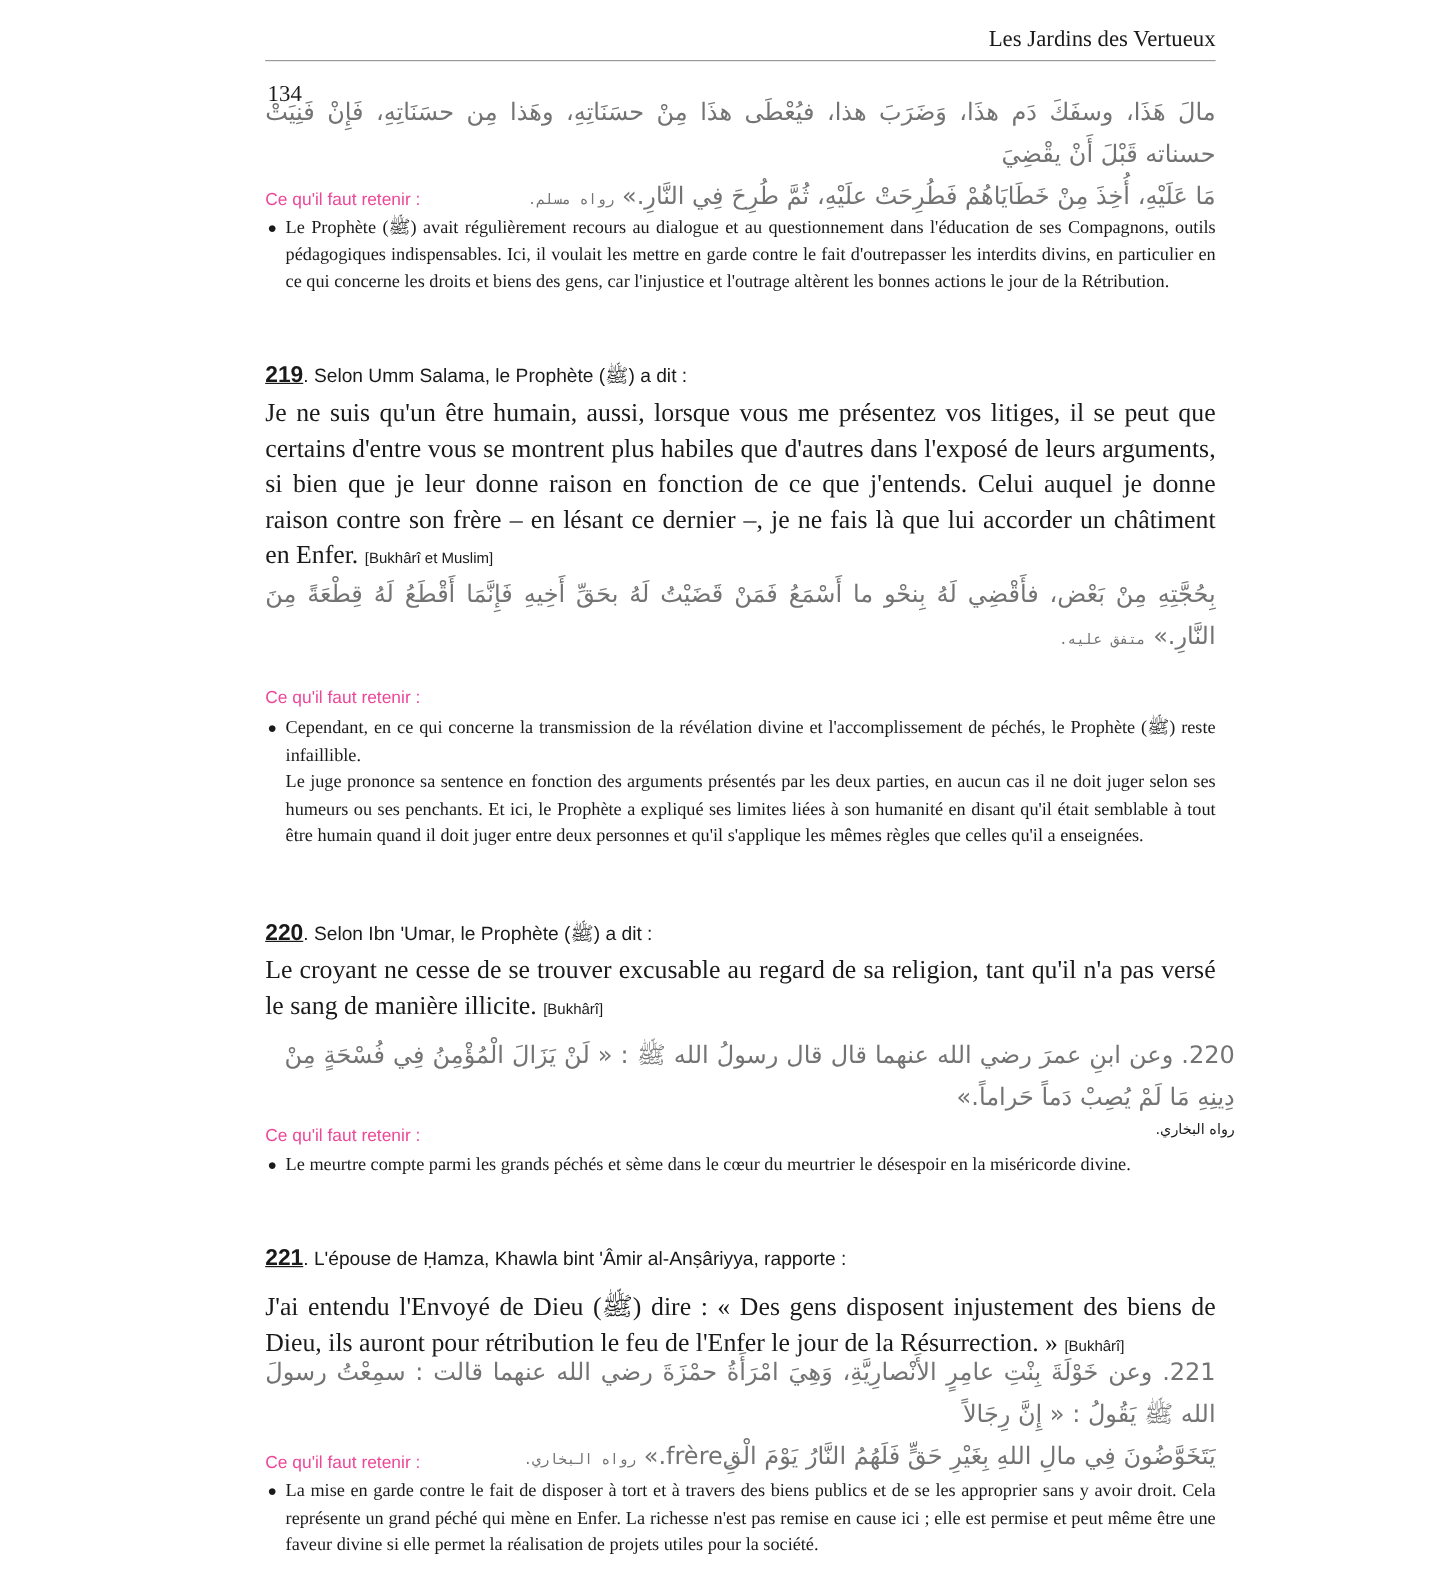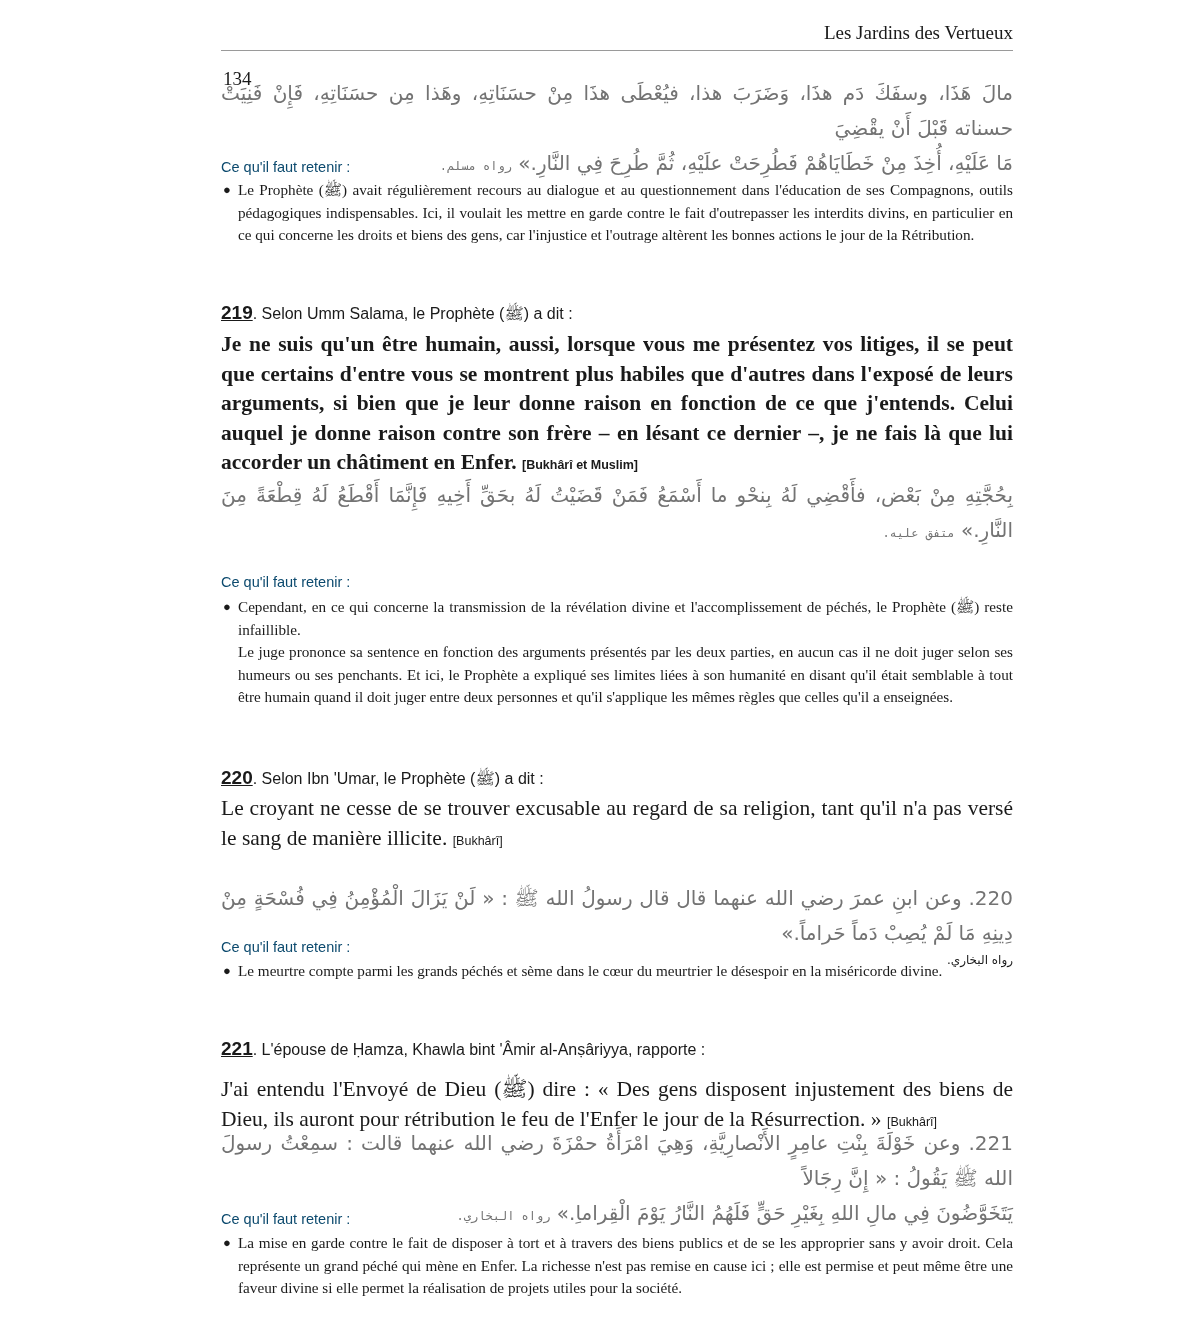--- a/index.html
+++ b/index.html
@@ -5,21 +5,21 @@
   html, body { margin: 0; padding: 0; background: #ffffff; }
   body { width: 1200px; height: 1328px; position: relative; overflow: hidden; color: #1a1a1a; }
   .page { position: absolute; left: 221px; top: 0; width: 792px; }
   .header { position: absolute; left: 0; top: 22px; width: 792px; height: 26px; }
   .page-num { position: absolute; left: 2px; top: 0; font-family: "Liberation Serif", serif; font-size: 19px; margin-top: 46px; }
   .running-title { position: absolute; right: 0; top: 0; font-family: "Liberation Serif", serif; font-size: 19px; }
   .header-rule { position: absolute; left: 0; top: 28px; width: 792px; height: 0; border-top: 1px solid #9a9a9a; }
 
   .arabic { font-family: "DejaVu Sans", sans-serif; direction: rtl; text-align: justify; text-align-last: right; font-size: 20px; line-height: 35px; color: #737373; }
   .arabic .narr { font-size: 12px; font-family: Liberation Mono, monospace; }
-  .retenir { font-family: "Liberation Sans", sans-serif; font-size: 14.5px; color: #0c4a6e; margin: 0; line-height: 18px; }
+  .retenir { font-family: "Liberation Sans", sans-serif; font-size: 14.5px; color: #ec4899; margin: 0; line-height: 18px; }
   .bullet-text { font-family: "Liberation Serif", serif; font-size: 15.2px; line-height: 22.5px; text-align: justify; margin: 0; padding-left: 17px; position: relative; }
   .bullet-text .dot { position: absolute; left: 2px; top: 0; font-size: 13px; }
   .bullet-text p { margin: 0; text-align: justify; }
   .hadith-head { font-family: "Liberation Sans", sans-serif; font-size: 16px; line-height: 20px; }
   .hadith-head .num { font-weight: bold; font-size: 19px; text-decoration: underline; }
   .hadith-fr { font-family: "Liberation Serif", serif; font-size: 21.5px; line-height: 29.5px; text-align: justify; margin: 0; }
   .src { font-family: "Liberation Sans", sans-serif; font-size: 12.5px; }
   .block { position: absolute; left: 0; width: 792px; }
   .arabic-end { font-family: "DejaVu Sans", sans-serif; direction: rtl; text-align: right; font-size: 12px; }
 </style>
@@ -47,21 +47,21 @@
     <div class="bullet-text" style="margin-top:3px;">
       <span class="dot">●</span>
       <p>Le Prophète (ﷺ) avait régulièrement recours au dialogue et au questionnement dans l'éducation de ses Compagnons, outils pédagogiques indispensables. Ici, il voulait les mettre en garde contre le fait d'outrepasser les interdits divins, en particulier en ce qui concerne les droits et biens des gens, car l'injustice et l'outrage altèrent les bonnes actions le jour de la Rétribution.</p>
     </div>
   </div>
 
   <div class="block" style="top:303px;">
     <div class="hadith-head">
       <span class="num">219</span><span>. Selon Umm Salama, le Prophète (ﷺ) a dit :</span>
     </div>
-    <p class="hadith-fr" style="margin-top:6px;font-weight:bold;">
+    <p class="hadith-fr" style="margin-top:6px;">
       <span>Je ne suis qu'un être humain, aussi, lorsque vous me présentez vos litiges, il se peut que certains d'entre vous se montrent plus habiles que d'autres dans l'exposé de leurs arguments, si bien que je leur donne raison en fonction de ce que j'entends. Celui auquel je donne raison contre son frère – en lésant ce dernier –, je ne fais là que lui accorder un châtiment en Enfer.</span>
       <span class="src">[Bukhârî et Muslim]</span>
     </p>
   </div>
 
   <div class="block" style="top:478px;">
     <div class="arabic">
       <span>بِحُجَّتِهِ مِنْ بَعْض، فأَقْضِي لَهُ بِنحْو ما أَسْمَعُ فَمَنْ قَضَيْتُ لَهُ بحَقِّ أَخِيهِ فَإِنَّمَا أَقْطَعُ لَهُ قِطْعَةً مِنَ النَّارِ.»</span>
       <span class="narr">متفق عليه.</span>
     </div>
@@ -79,21 +79,21 @@
   <div class="block" style="top:768px;">
     <div class="hadith-head">
       <span class="num">220</span><span>. Selon Ibn 'Umar, le Prophète (ﷺ) a dit :</span>
     </div>
     <p class="hadith-fr" style="margin-top:5px;">
       <span>Le croyant ne cesse de se trouver excusable au regard de sa religion, tant qu'il n'a pas versé le sang de manière illicite.</span>
       <span class="src">[Bukhârî]</span>
     </p>
   </div>
 
-  <div class="block" style="top:881px;">
+  <div class="block" style="top:862px;margin-left:16px;">
     <div class="arabic">220. وعن ابنِ عمرَ رضي الله عنهما قال قال رسولُ الله ﷺ : « لَنْ يَزَالَ الْمُؤْمِنُ فِي فُسْحَةٍ مِنْ دِينِهِ مَا لَمْ يُصِبْ دَماً حَراماً.»</div>
     <div class="arabic-end" style="margin-top:2px;">رواه البخاري.</div>
   </div>
 
   <div class="block" style="top:938px;">
     <p class="retenir">Ce qu'il faut retenir :</p>
     <div class="bullet-text" style="margin-top:4px;">
       <span class="dot">●</span>
       <p>Le meurtre compte parmi les grands péchés et sème dans le cœur du meurtrier le désespoir en la miséricorde divine.</p>
     </div>
@@ -105,21 +105,21 @@
     </div>
     <p class="hadith-fr" style="margin-top:15px;">
       <span>J'ai entendu l'Envoyé de Dieu (ﷺ) dire : « Des gens disposent injustement des biens de Dieu, ils auront pour rétribution le feu de l'Enfer le jour de la Résurrection. »</span>
       <span class="src">[Bukhârî]</span>
     </p>
   </div>
 
   <div class="block" style="top:1126px;">
     <div class="arabic">221. وعن خَوْلَةَ بِنْتِ عامِرٍ الأَنْصارِيَّةِ، وَهِيَ امْرَأَةُ حمْزَةَ رضي الله عنهما قالت : سمِعْتُ رسولَ الله ﷺ يَقُولُ : « إِنَّ رِجَالاً</div>
     <div class="arabic">
-      <span>يَتَخَوَّضُونَ فِي مالِ اللهِ بِغَيْرِ حَقٍّ فَلَهُمُ النَّارُ يَوْمَ الْقِراماِ.»</span>
+      <span>يَتَخَوَّضُونَ فِي مالِ اللهِ بِغَيْرِ حَقٍّ فَلَهُمُ النَّارُ يَوْمَ الْقِfrèreِ.»</span>
       <span class="narr">رواه البخاري.</span>
     </div>
   </div>
 
   <div class="block" style="top:1210px;">
     <p class="retenir">Ce qu'il faut retenir :</p>
     <div class="bullet-text" style="margin-top:4px;">
       <span class="dot">●</span>
       <p>La mise en garde contre le fait de disposer à tort et à travers des biens publics et de se les approprier sans y avoir droit. Cela représente un grand péché qui mène en Enfer. La richesse n'est pas remise en cause ici ; elle est permise et peut même être une faveur divine si elle permet la réalisation de projets utiles pour la société.</p>
     </div>

